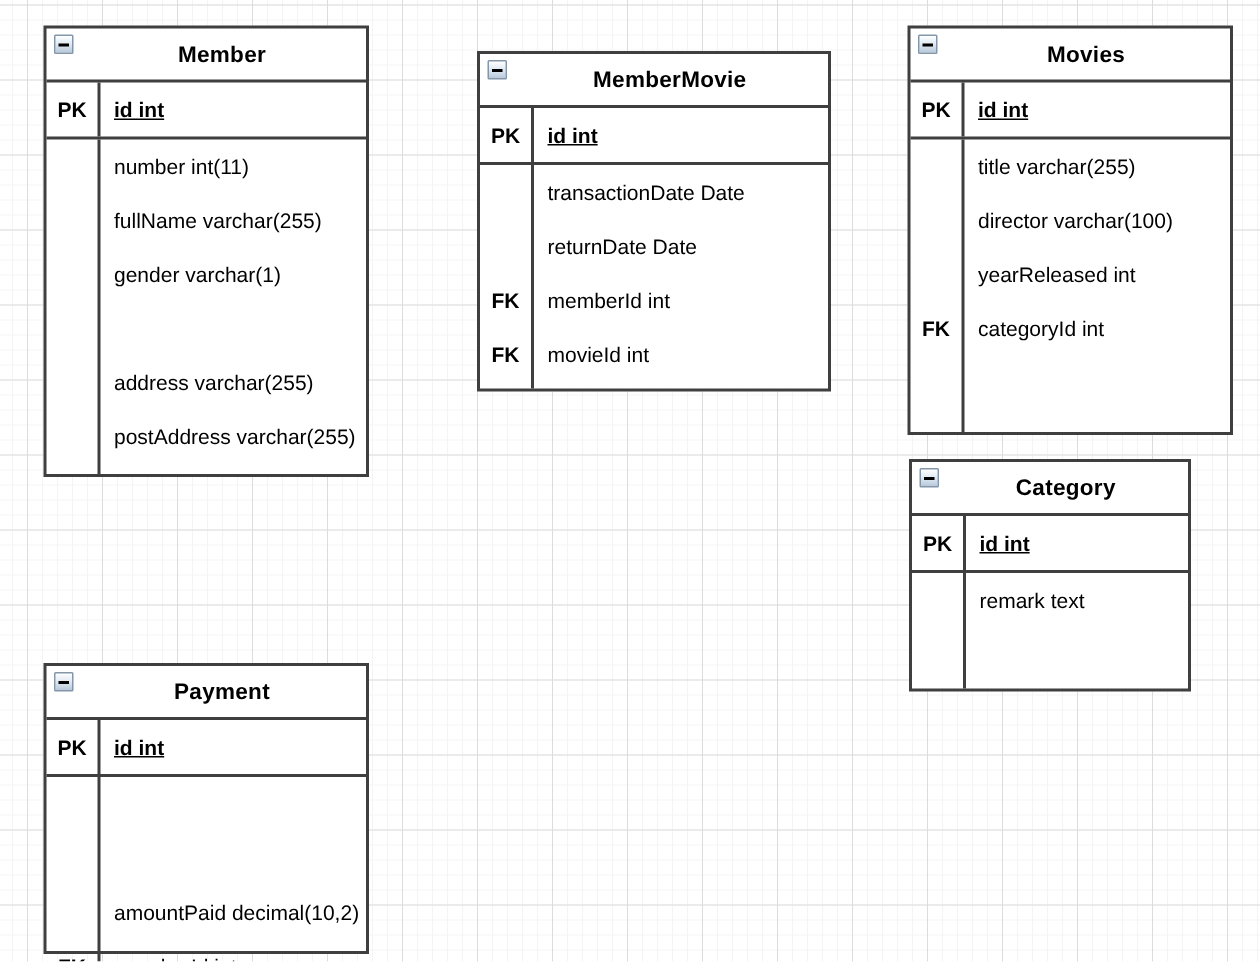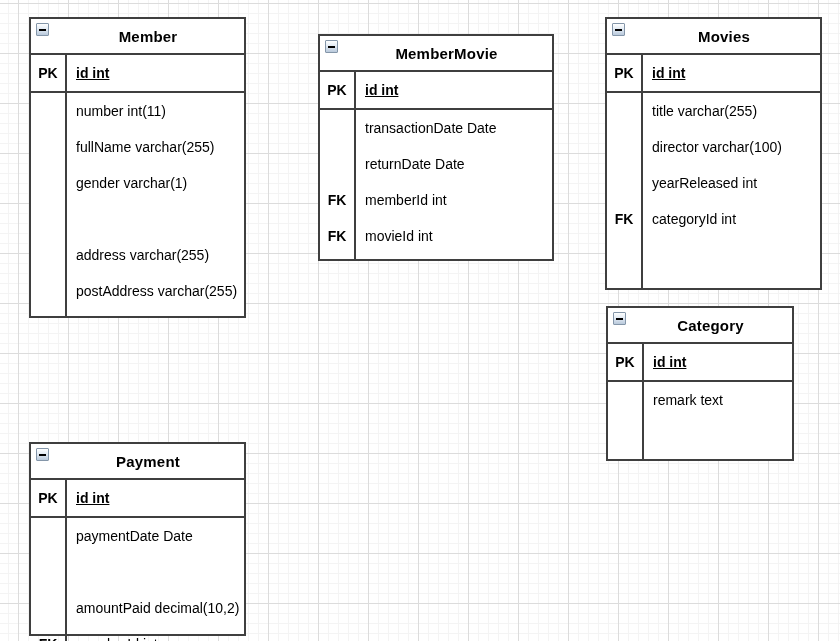--- a/index.html
+++ b/index.html
@@ -270,21 +270,20 @@
     </div>
     <div class="pk-row">
       <span class="key-cell">PK</span>
       <span class="field-cell">id int</span>
     </div>
     <div class="body-rows">
       <div class="col-divider"></div>
 
   <div class="field-row">
     <span class="key-cell"></span>
-    <span class="field-cell">paymentDate Date</span>
   </div>
 
   <div class="field-row">
     <span class="key-cell"></span>
   </div>
 
   <div class="field-row">
     <span class="key-cell"></span>
     <span class="field-cell">amountPaid decimal(10,2)</span>
   </div>

